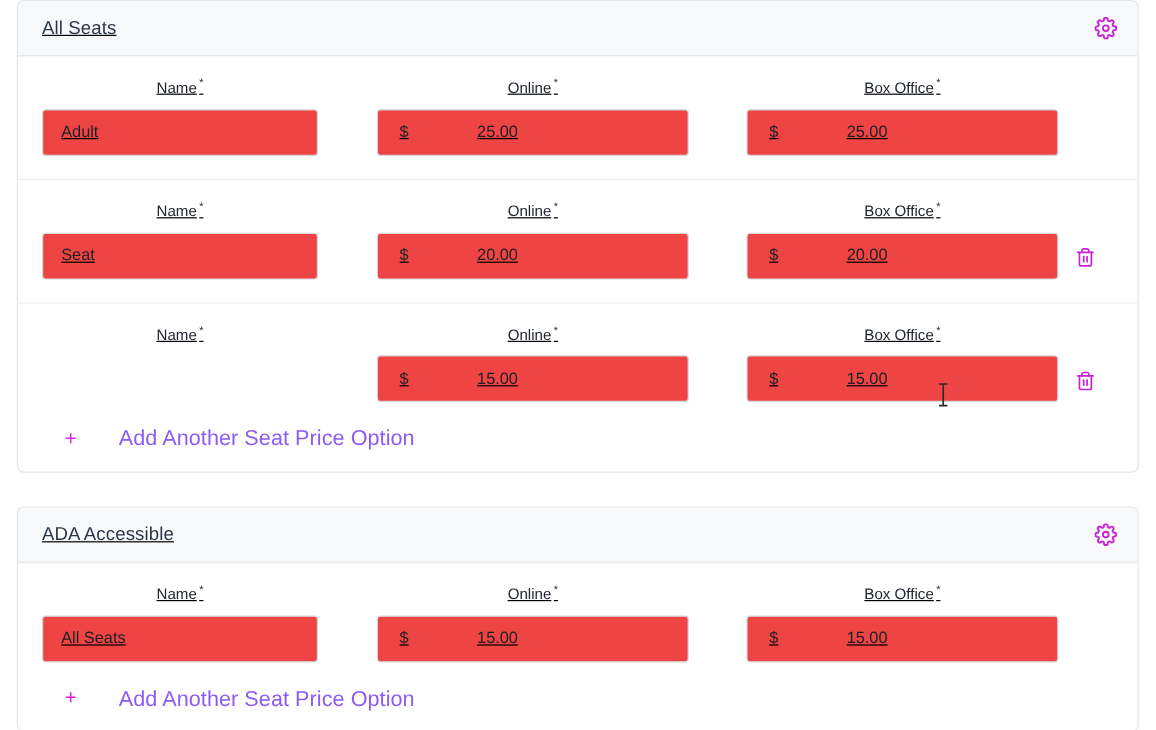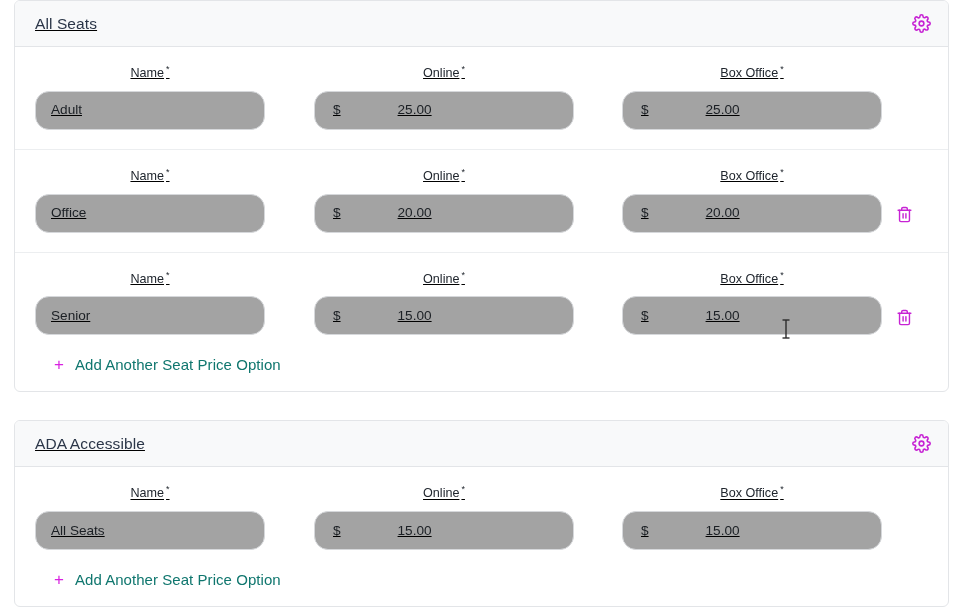--- a/index.html
+++ b/index.html
@@ -103,22 +103,22 @@
     color: #20262e;
     font-size: 9px;
     vertical-align: super;
     margin-left: 2px;
   }
 
   .input-box {
     position: relative;
     height: 39px;
     border: 1px solid #d6d8db;
-    border-radius: 14px;
-    background: #a3a3a3;
+    border-radius: 3px;
+    background: #ef4444;
     box-sizing: border-box;
     display: flex;
     align-items: center;
     width: 100%;
     cursor: text;
   }
   .input-box .txt {
     font-size: 13.6px;
     color: #1b1f24;
     line-height: 1;
@@ -167,24 +167,25 @@
     padding: 0;
   }
   .add-plus {
     color: #d821e0;
     font-size: 17px;
     line-height: 1;
     margin-right: 11px;
     font-weight: 400;
   }
   .add-text {
-    color: #0f766e;
-    font-size: 15px;
+    color: #8b5cf6;
+    font-size: 18px;
     line-height: 1;
     letter-spacing: .05px;
+    margin-left: 24px;
   }
 
   
   .text-cursor {
     position: absolute;
     left: 781px;
     top: 318px;
     width: 10px;
     height: 22px;
     pointer-events: none;
@@ -229,21 +230,21 @@
             <span class="cur">$</span>
             <span class="txt">25.00</span>
           </div>
         </div>
       </div>
 
       <div class="price-row">
         <div class="field name">
           <span class="field-label"><span>Name</span><span class="req">*</span></span>
           <div class="input-box">
-            <span class="txt">Office</span>
+            <span class="txt">Seat</span>
           </div>
         </div>
         <div class="field online">
           <span class="field-label"><span>Online</span><span class="req">*</span></span>
           <div class="input-box currency">
             <span class="cur">$</span>
             <span class="txt">20.00</span>
           </div>
         </div>
         <div class="field box">
@@ -259,23 +260,20 @@
             <path d="M19 6v14a2 2 0 0 1-2 2H7a2 2 0 0 1-2-2V6m3 0V4a2 2 0 0 1 2-2h4a2 2 0 0 1 2 2v2"></path>
             <line x1="10" y1="11" x2="10" y2="17"></line>
             <line x1="14" y1="11" x2="14" y2="17"></line>
           </svg>
         </button>
       </div>
 
       <div class="price-row last">
         <div class="field name">
           <span class="field-label"><span>Name</span><span class="req">*</span></span>
-          <div class="input-box">
-            <span class="txt">Senior</span>
-          </div>
         </div>
         <div class="field online">
           <span class="field-label"><span>Online</span><span class="req">*</span></span>
           <div class="input-box currency">
             <span class="cur">$</span>
             <span class="txt">15.00</span>
           </div>
         </div>
         <div class="field box">
           <span class="field-label"><span>Box Office</span><span class="req">*</span></span>

